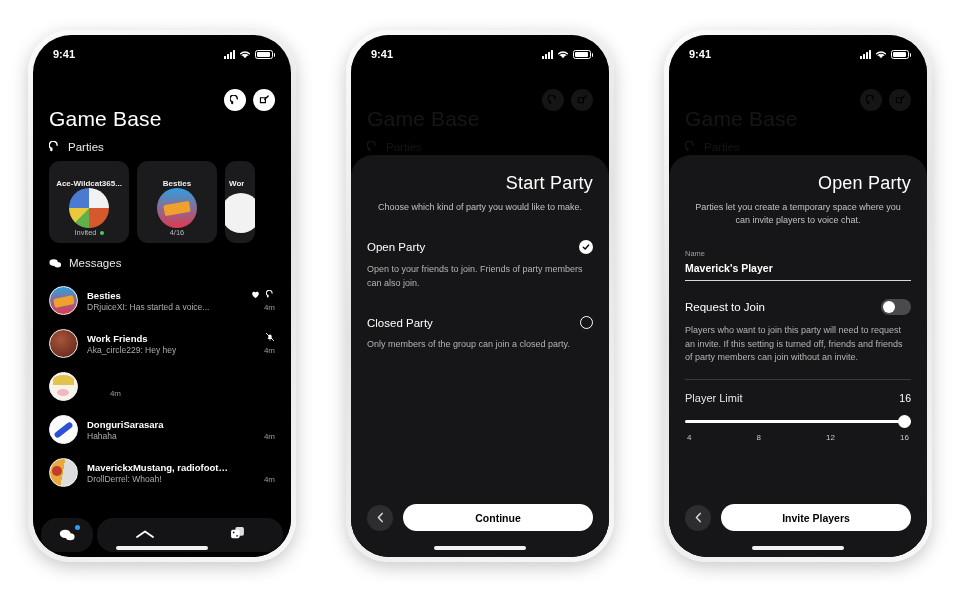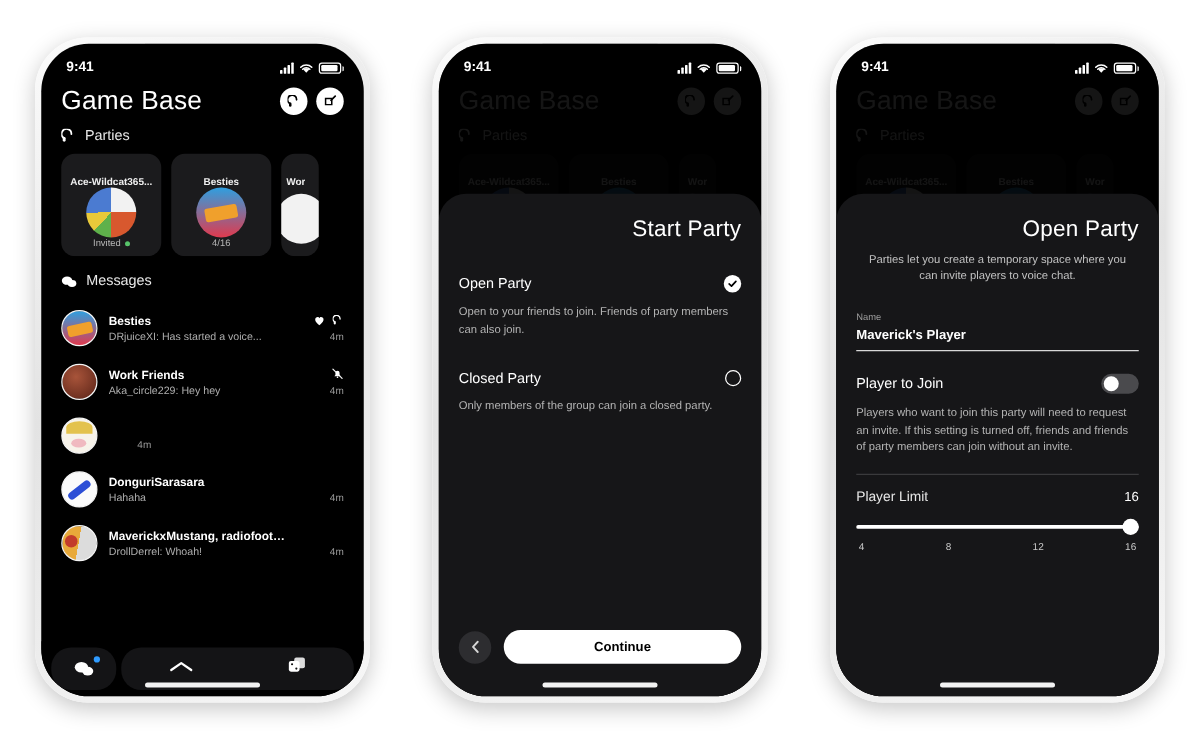--- a/index.html
+++ b/index.html
@@ -75,21 +75,21 @@
   }
   .batt::after{content:'';position:absolute;top:2px;right:-3px;width:1.5px;height:4px;background:#fff;border-radius:0 1px 1px 0;}
   .batt i{position:absolute;top:1px;left:1px;bottom:1px;width:13px;background:#fff;border-radius:1px;}
 
   
   .app { position: absolute; inset: 0; color: #fff; }
   .app-header {
     padding: 34px 16px 0 16px;
     display: flex; align-items: center; justify-content: space-between;
   }
-  .app-title { font-size: 21px; font-weight: 400; letter-spacing: .2px; }
+  .app-title { font-size: 21px; font-weight: 400; letter-spacing: .2px; margin-top: 38px; }
   .hdr-btns { display: flex; gap: 7px; }
   .circ-btn {
     width: 22px; height: 22px; border-radius: 50%;
     background: #fff; color: #000;
     display: flex; align-items: center; justify-content: center;
   }
 
   .section-row {
     display: flex; align-items: center; gap: 7px;
     padding: 10px 16px 6px 16px;
@@ -555,20 +555,21 @@
             <div class="party-avatar" style="background:#f2f2f2;margin-left:-8px;"></div>
             <div class="party-sub"></div>
           </div>
         </div>
       </div>
 
       <div class="dimmer"></div>
 
       <div class="sheet">
         <div class="sheet-title">Start Party</div>
+        <div class="sheet-sub">Choose which kind of party you would like to make.</div>
 
         <div class="opt-row">
           <span class="opt-label">Open Party</span>
           <span class="radio-on">
             <svg width="8" height="8" viewBox="0 0 10 10">
               <path d="M1.6 5.2 L4 7.4 L8.4 2.6" stroke="#000" stroke-width="1.7" fill="none" stroke-linecap="round" stroke-linejoin="round"></path>
             </svg>
           </span>
         </div>
         <div class="opt-desc">Open to your friends to join. Friends of party members can also join.</div>
@@ -669,21 +670,21 @@
 
       <div class="sheet">
         <div class="sheet-title">Open Party</div>
         <div class="sheet-sub">Parties let you create a temporary space where you can invite players to voice chat.</div>
 
         <div class="field-label">Name</div>
         <div class="field-value">Maverick's Player</div>
         <div class="field-line"></div>
 
         <div class="toggle-row">
-          <span class="toggle-label">Player to Join</span>
+          <span class="toggle-label">Request to Join</span>
           <span class="toggle">
               <i></i>
             </span>
         </div>
         <div class="opt-desc">Players who want to join this party will need to request an invite. If this setting is turned off, friends and friends of party members can join without an invite.</div>
 
         <div class="divider"></div>
 
         <div class="limit-row">
           <span class="limit-label">Player Limit</span>
@@ -694,19 +695,27 @@
           <div class="slider-track"></div>
           <div class="slider-knob"></div>
         </div>
         <div class="slider-ticks">
           <span>4</span>
           <span>8</span>
           <span>12</span>
           <span>16</span>
         </div>
 
+        <div class="sheet-footer">
+          <div class="back-btn">
+            <svg width="9" height="11" viewBox="0 0 9 11">
+              <path d="M6.2 1.4 L2.4 5.5 L6.2 9.6" stroke="#d6d6d6" stroke-width="1.5" fill="none" stroke-linecap="round" stroke-linejoin="round"></path>
+            </svg>
+          </div>
+          <div class="primary-btn">Invite Players</div>
+        </div>
       </div>
 
       <div class="home-ind"></div>
     </div>
   </div>
 
 </div>
 
 </body></html>

